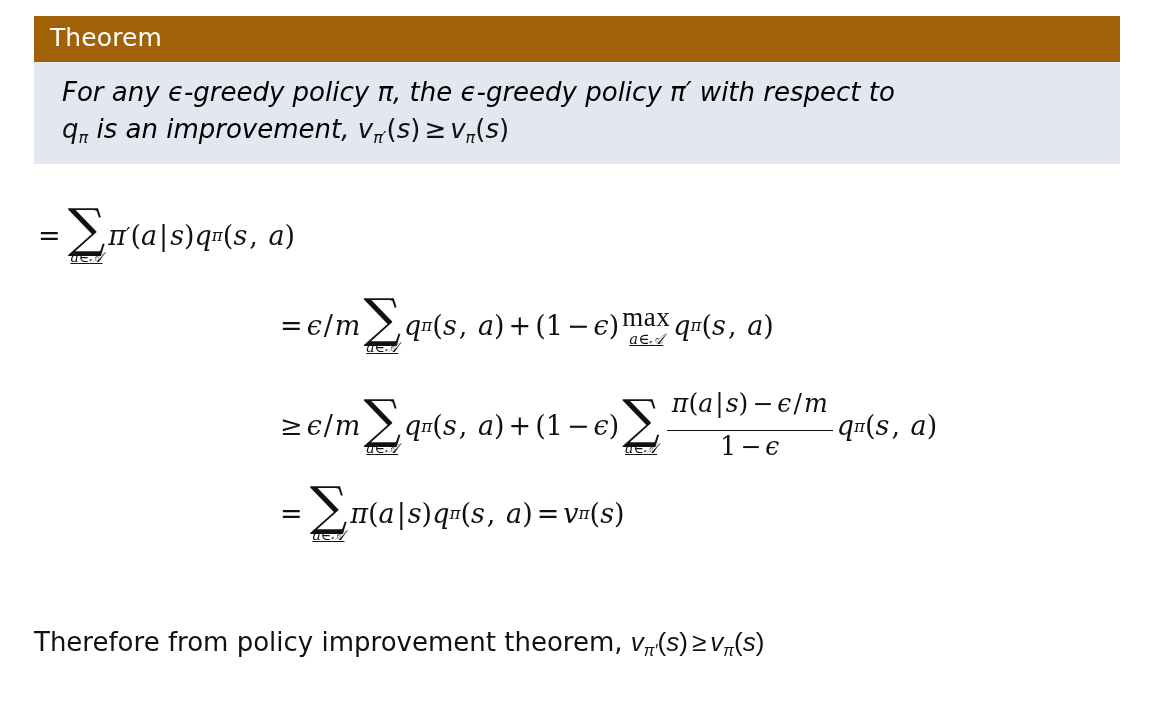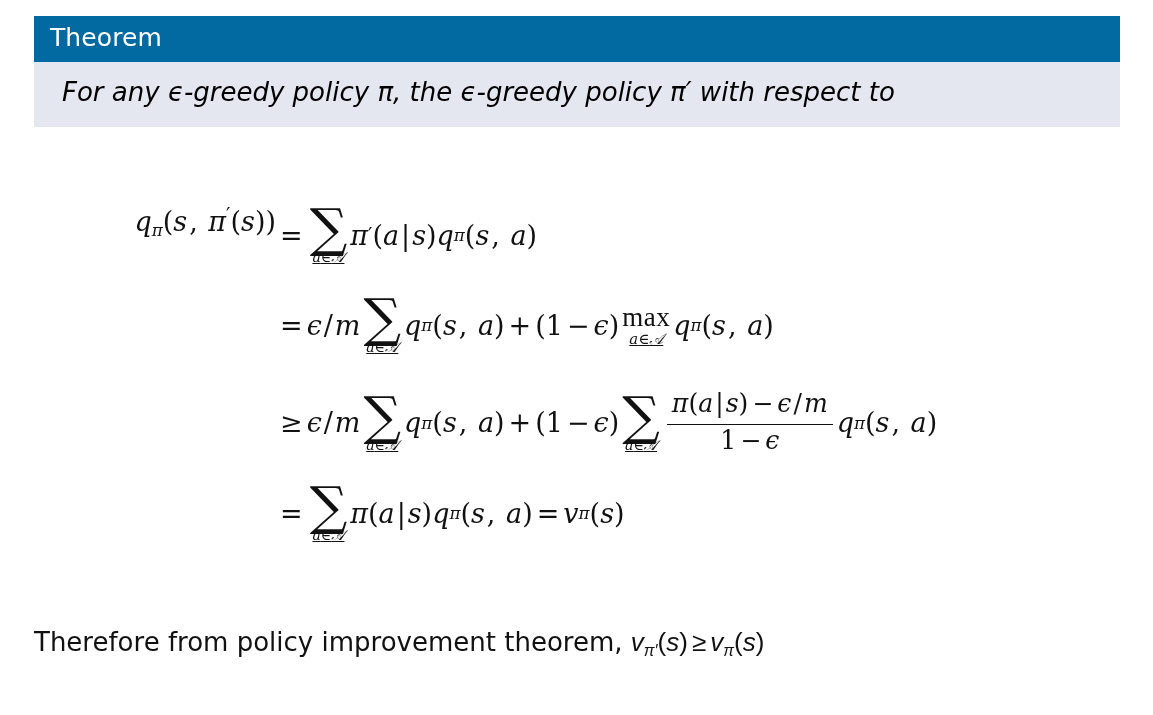--- a/index.html
+++ b/index.html
@@ -17,21 +17,21 @@
   }
 
   
   .theorem-block {
     position: absolute;
     left: 34px;
     top: 16px;
     width: 1086px;
   }
   .theorem-header {
-    background: #0369a1;
+    background: #a16207;
     color: #ffffff;
     font-size: 25px;
     line-height: 1;
     padding: 9px 16px 12px 16px;
     font-family: "DejaVu Sans", sans-serif;
     letter-spacing: 0.1px;
   }
   .theorem-body {
     background: #e4e7f0;
     padding: 12px 16px 16px 28px;
@@ -106,21 +106,21 @@
   .frac {
     display: inline-flex;
     flex-direction: column;
     align-items: center;
     vertical-align: middle;
     margin: 0 4px;
     line-height: 1.12;
   }
   .frac .num {
     font-size: 0.93em;
-    padding: 0 5px 6px 5px;
+    padding: 0 5px 12px 5px;
     border-bottom: 1.6px solid #111;
     white-space: nowrap;
   }
   .frac .den {
     font-size: 0.93em;
     padding: 2px 5px 0 5px;
     white-space: nowrap;
   }
 
   
@@ -171,29 +171,31 @@
 <div class="theorem-block">
 
   <div class="theorem-header">
     <span>Theorem</span>
   </div>
 
   <div class="theorem-body">
     <div class="theorem-statement">
       <span>For any ϵ-greedy policy π, the ϵ-greedy policy π′ with respect to</span>
     </div>
+    <div class="theorem-statement">
+      <span class="math" style="font-family:'DejaVu Sans',sans-serif;font-size:26px;"><span class="mi">q</span><sub class="sb">π</sub></span>
+      <span>is an improvement,</span>
+      <span class="math" style="font-family:'DejaVu Sans',sans-serif;font-size:26px;"><span class="mi">v</span><sub class="sb">π′</sub><span class="paren">(</span><span class="mi">s</span><span class="paren">)</span><span class="mo">≥</span><span class="mi">v</span><sub class="sb">π</sub><span class="paren">(</span><span class="mi">s</span><span class="paren">)</span></span>
+    </div>
   </div>
 </div>
 
 <div class="equations">
 
   <div class="eq-row r1">
-    <div class="eq-lhs math">
-      <span class="mi">q</span><sub class="sb">π</sub><span class="paren">(</span><span class="mi">s</span><span class="mo-tight">,</span>&nbsp;<span class="mi">π</span><sup class="sp">′</sup><span class="paren">(</span><span class="mi">s</span><span class="paren">))</span>
-    </div>
     <div class="eq-rhs math">
       <span class="eq-line">
         <span class="mo">=</span>
         <span class="bigop">
           <span class="sym">∑</span>
           <span class="lim"><span class="mi">a</span>∈<span style="font-style:italic;">𝒜</span></span>
         </span>
         <span class="mi">π</span><sup class="sp">′</sup><span class="paren">(</span><span class="mi">a</span><span class="mo-tight">|</span><span class="mi">s</span><span class="paren">)</span><span class="mi">q</span><sub class="sb">π</sub><span class="paren">(</span><span class="mi">s</span><span class="mo-tight">,</span>&nbsp;<span class="mi">a</span><span class="paren">)</span>
       </span>
     </div>

